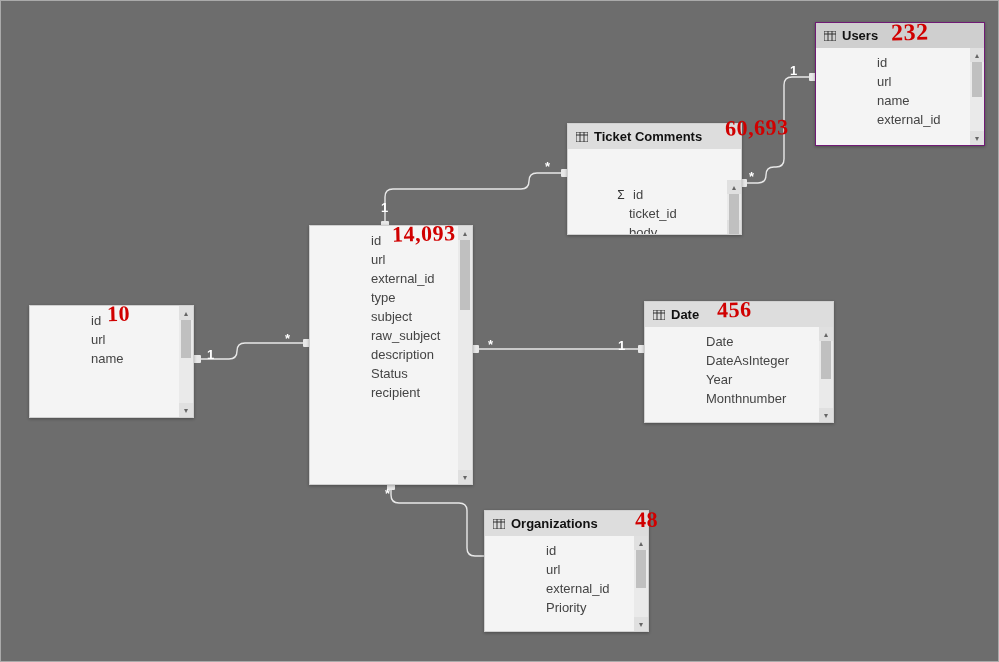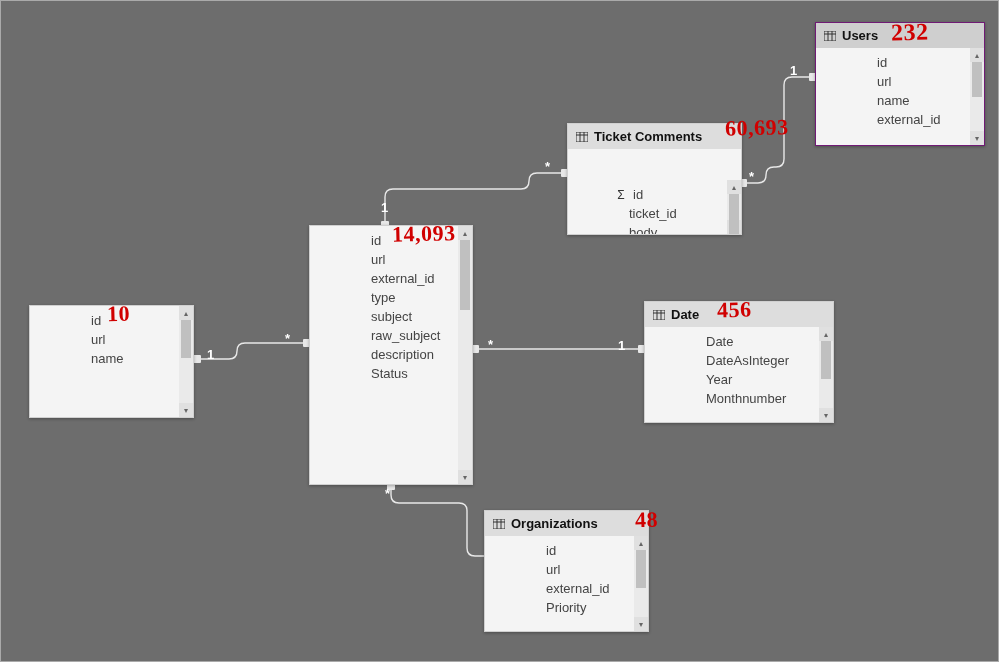--- a/index.html
+++ b/index.html
@@ -203,20 +203,23 @@
         </div>
       <div class="field">
           <span>raw_subject</span>
         </div>
       <div class="field">
           <span>description</span>
         </div>
       <div class="field">
           <span>Status</span>
         </div>
+      <div class="field">
+          <span>recipient</span>
+        </div>
     </div>
     <div class="scrollbar">
       <div class="sb-btn">▴</div>
       <div class="sb-track">
           <div class="sb-thumb" style="height:70px;"></div>
         </div>
       <div class="sb-btn">▾</div>
     </div>
   </div>
 </div>

